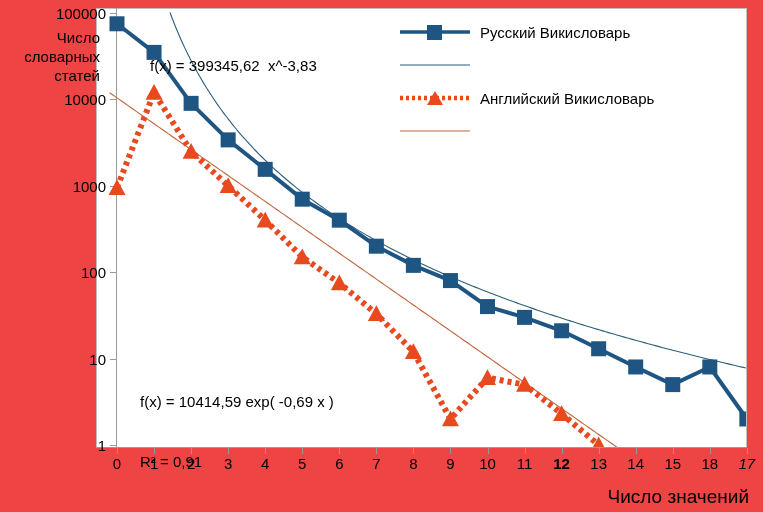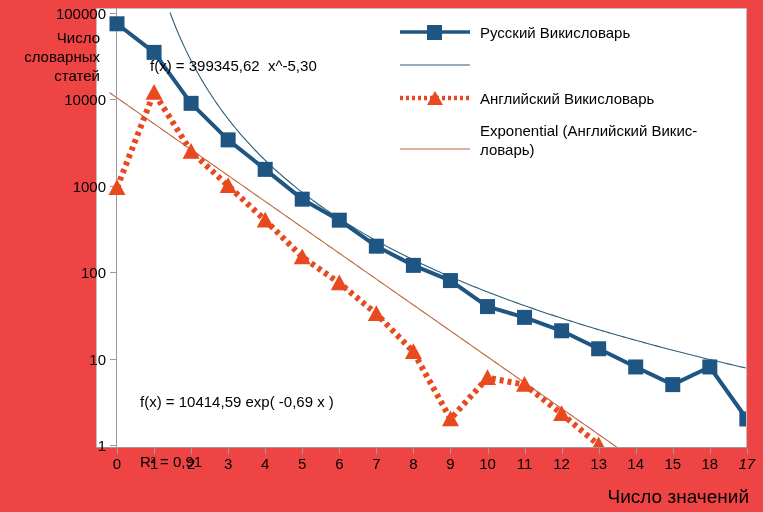--- a/index.html
+++ b/index.html
@@ -99,21 +99,21 @@
       <div class="xlabel" style="left: 191.1px;">2</div>
       <div class="xlabel" style="left: 228.15px;">3</div>
       <div class="xlabel" style="left: 265.2px;">4</div>
       <div class="xlabel" style="left: 302.25px;">5</div>
       <div class="xlabel" style="left: 339.3px;">6</div>
       <div class="xlabel" style="left: 376.35px;">7</div>
       <div class="xlabel" style="left: 413.4px;">8</div>
       <div class="xlabel" style="left: 450.45px;">9</div>
       <div class="xlabel" style="left: 487.5px;">10</div>
       <div class="xlabel" style="left: 524.55px;">11</div>
-      <div class="xlabel" style="left: 561.6px;">12</div>
+      <div class="xlabel" style="left: 561.6px; font-weight: bold;">12</div>
       <div class="xlabel" style="left: 598.65px;">13</div>
       <div class="xlabel" style="left: 635.7px;">14</div>
       <div class="xlabel" style="left: 672.75px;">15</div>
       <div class="xlabel" style="left: 709.8px;">18</div>
       <div class="xlabel" style="left: 746.85px; font-style: italic;">17</div>
     </div>
 
   <div class="y-axis-title">
     <div>Число</div>
     <div>словарных</div>
@@ -162,21 +162,21 @@
         <rect x="554.10" y="323.26" width="15.00" height="15.00" fill="#1F5582"></rect>
         <rect x="591.15" y="341.26" width="15.00" height="15.00" fill="#1F5582"></rect>
         <rect x="628.20" y="359.47" width="15.00" height="15.00" fill="#1F5582"></rect>
         <rect x="665.25" y="377.11" width="15.00" height="15.00" fill="#1F5582"></rect>
         <rect x="702.30" y="359.47" width="15.00" height="15.00" fill="#1F5582"></rect>
         <rect x="739.35" y="411.49" width="15.00" height="15.00" fill="#1F5582"></rect>
       </g>
     </svg>
 
   <div class="eq eq1">
-    <div>f(x) = 399345,62  x^-5,30</div>
+    <div>f(x) = 399345,62  x^-3,83</div>
   </div>
   <div class="eq eq2">
     <div>f(x) = 10414,59 exp( -0,69 x )</div>
     <div>R² = 0,91</div>
   </div>
 
   <div class="legend">
 
     <div class="legend-row">
       <div class="legend-key">
@@ -205,17 +205,16 @@
       </div>
       <div class="legend-text">Английский Викисловарь</div>
     </div>
 
     <div class="legend-row">
       <div class="legend-key">
         <svg width="74" height="20" viewBox="0 0 74 20" xmlns="http://www.w3.org/2000/svg">
           <line x1="2" y1="10" x2="72" y2="10" stroke="#C0643C" stroke-width="1.2"></line>
         </svg>
       </div>
-      <div class="legend-text" id="legend-text-4">Exponential (Английский Викис-ловарь)</div>
     </div>
 
   </div>
 </div>
 
 </body></html>

